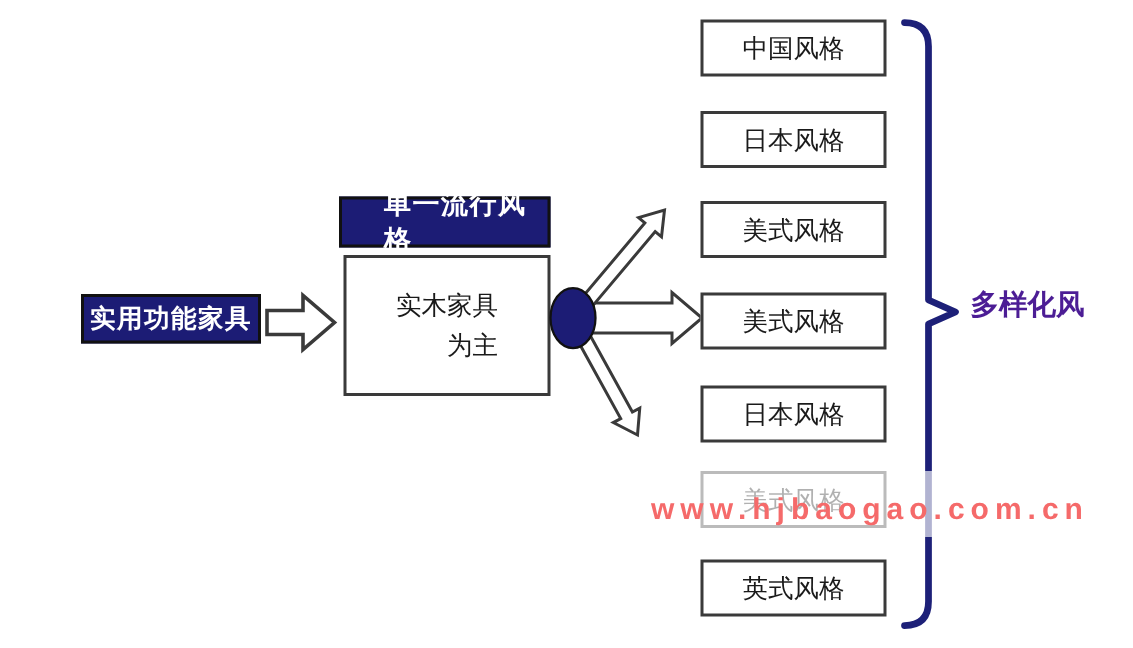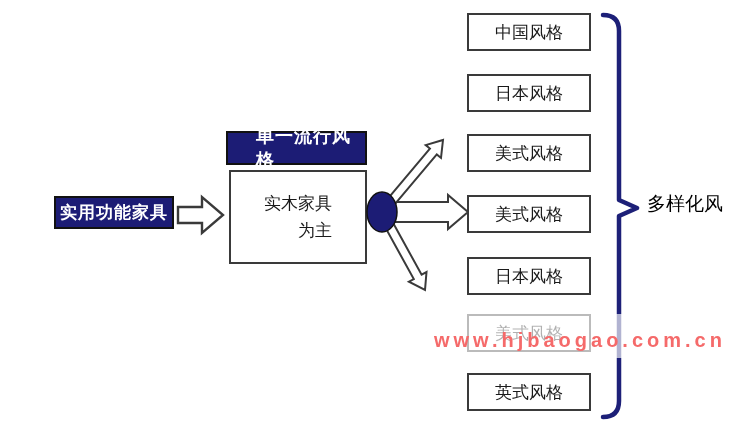--- a/index.html
+++ b/index.html
@@ -20,22 +20,22 @@
     position:absolute;background:#ffffff;border:2px solid #3a3a3a;color:#1a1a1a;
     display:flex;align-items:center;justify-content:center;box-sizing:border-box;
     font-family:"Liberation Serif",serif;font-size:17px;text-align:right;
   }
   .stage-box{left:229px;top:170px;width:138px;height:94px;line-height:27px;}
   .style-box{left:467px;width:124px;height:38px;}
   
   .abs{position:absolute;}
   
   .bracket-label{
-    position:absolute;left:647px;top:192px;width:108px;color:#000000;
-    font-weight:normal;font-size:19px;line-height:24px;font-family:"Liberation Sans",sans-serif;
+    position:absolute;left:647px;top:192px;width:108px;color:#4c1d95;
+    font-weight:bold;font-size:19px;line-height:24px;font-family:"Liberation Sans",sans-serif;
   }
   
   .wm-band{
     position:absolute;left:459px;top:314px;width:254px;height:44px;
     background:rgba(255,255,255,0.66);z-index:5;
   }
   .watermark{
     position:absolute;left:434px;top:329px;z-index:6;color:#f56a6a;font-weight:bold;
     font-size:20px;letter-spacing:4px;font-family:"Liberation Sans",sans-serif;white-space:nowrap;
   }

